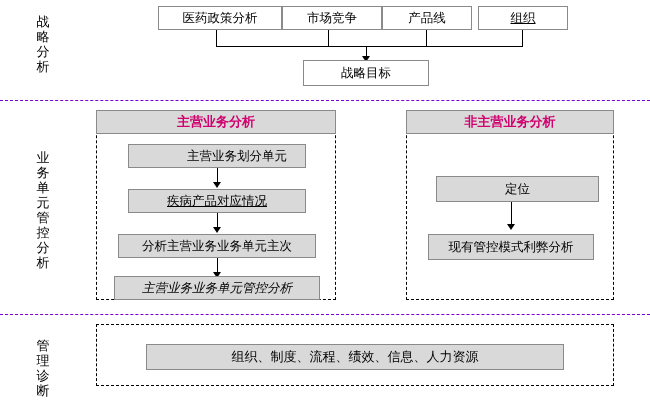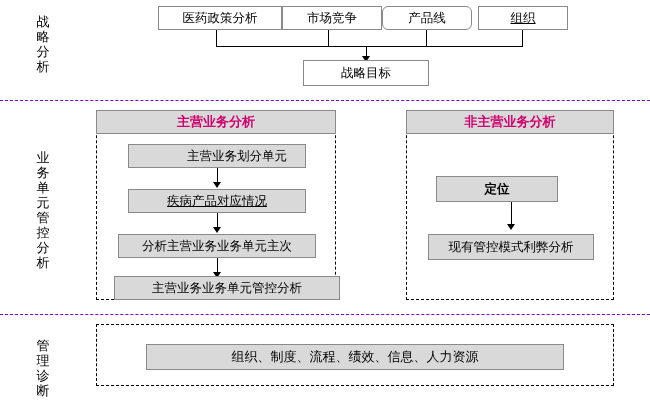--- a/index.html
+++ b/index.html
@@ -112,21 +112,21 @@
 
   <div class="divider" style="top:100px;"></div>
   <div class="divider" style="top:314px;"></div>
 
   <div class="box" style="left:158px; top:6px; width:124px; height:24px; background:#ffffff;">
     <span>医药政策分析</span>
   </div>
   <div class="box" style="left:282px; top:6px; width:100px; height:24px; background:#ffffff;">
     <span>市场竞争</span>
   </div>
-  <div class="box" style="left:382px; top:6px; width:90px; height:24px; background:#ffffff;border-radius:6px;">
+  <div class="box" style="left:382px; top:6px; width:90px; height:24px; background:#ffffff;">
     <span>产品线</span>
   </div>
   <div class="box" style="left:478px; top:6px; width:90px; height:24px; background:#ffffff;text-decoration:underline;">
     <span>组织</span>
   </div>
 
   <div class="line v-line" style="left:216px; top:30px; height:16px;"></div>
   <div class="line v-line" style="left:328px; top:30px; height:16px;"></div>
   <div class="line v-line" style="left:426px; top:30px; height:16px;"></div>
   <div class="line v-line" style="left:522px; top:30px; height:16px;"></div>
@@ -157,31 +157,31 @@
   </div>
   <div class="line v-line" style="left:217px; top:213px; height:16px;"></div>
   <div class="arrow-down" style="left:213px; top:227px;"></div>
 
   <div class="box" style="left:118px; top:234px; width:198px; height:24px;">
     <span>分析主营业务业务单元主次</span>
   </div>
   <div class="line v-line" style="left:217px; top:258px; height:16px;"></div>
   <div class="arrow-down" style="left:213px; top:272px;"></div>
 
-  <div class="box" style="left:114px; top:276px; width:226px; height:24px;">
+  <div class="box" style="left:114px; top:276px; width:206px; height:24px;font-style:italic;">
     <span>主营业务业务单元管控分析</span>
   </div>
 
   <div class="dashed-region" style="left:406px; top:110px; width:208px; height:190px;"></div>
 
   <div class="box header" style="left:406px; top:110px; width:208px; height:24px;">
     <span>非主营业务分析</span>
   </div>
 
-  <div class="box" style="left:436px; top:176px; width:122px; height:26px;font-weight:bold;">
+  <div class="box" style="left:436px; top:176px; width:163px; height:26px;">
     <span>定位</span>
   </div>
   <div class="line v-line" style="left:511px; top:202px; height:24px;"></div>
   <div class="arrow-down" style="left:507px; top:224px;"></div>
 
   <div class="box" style="left:428px; top:234px; width:166px; height:26px;">
     <span>现有管控模式利弊分析</span>
   </div>
 
   <div class="dashed-region" style="left:96px; top:324px; width:518px; height:62px;"></div>

